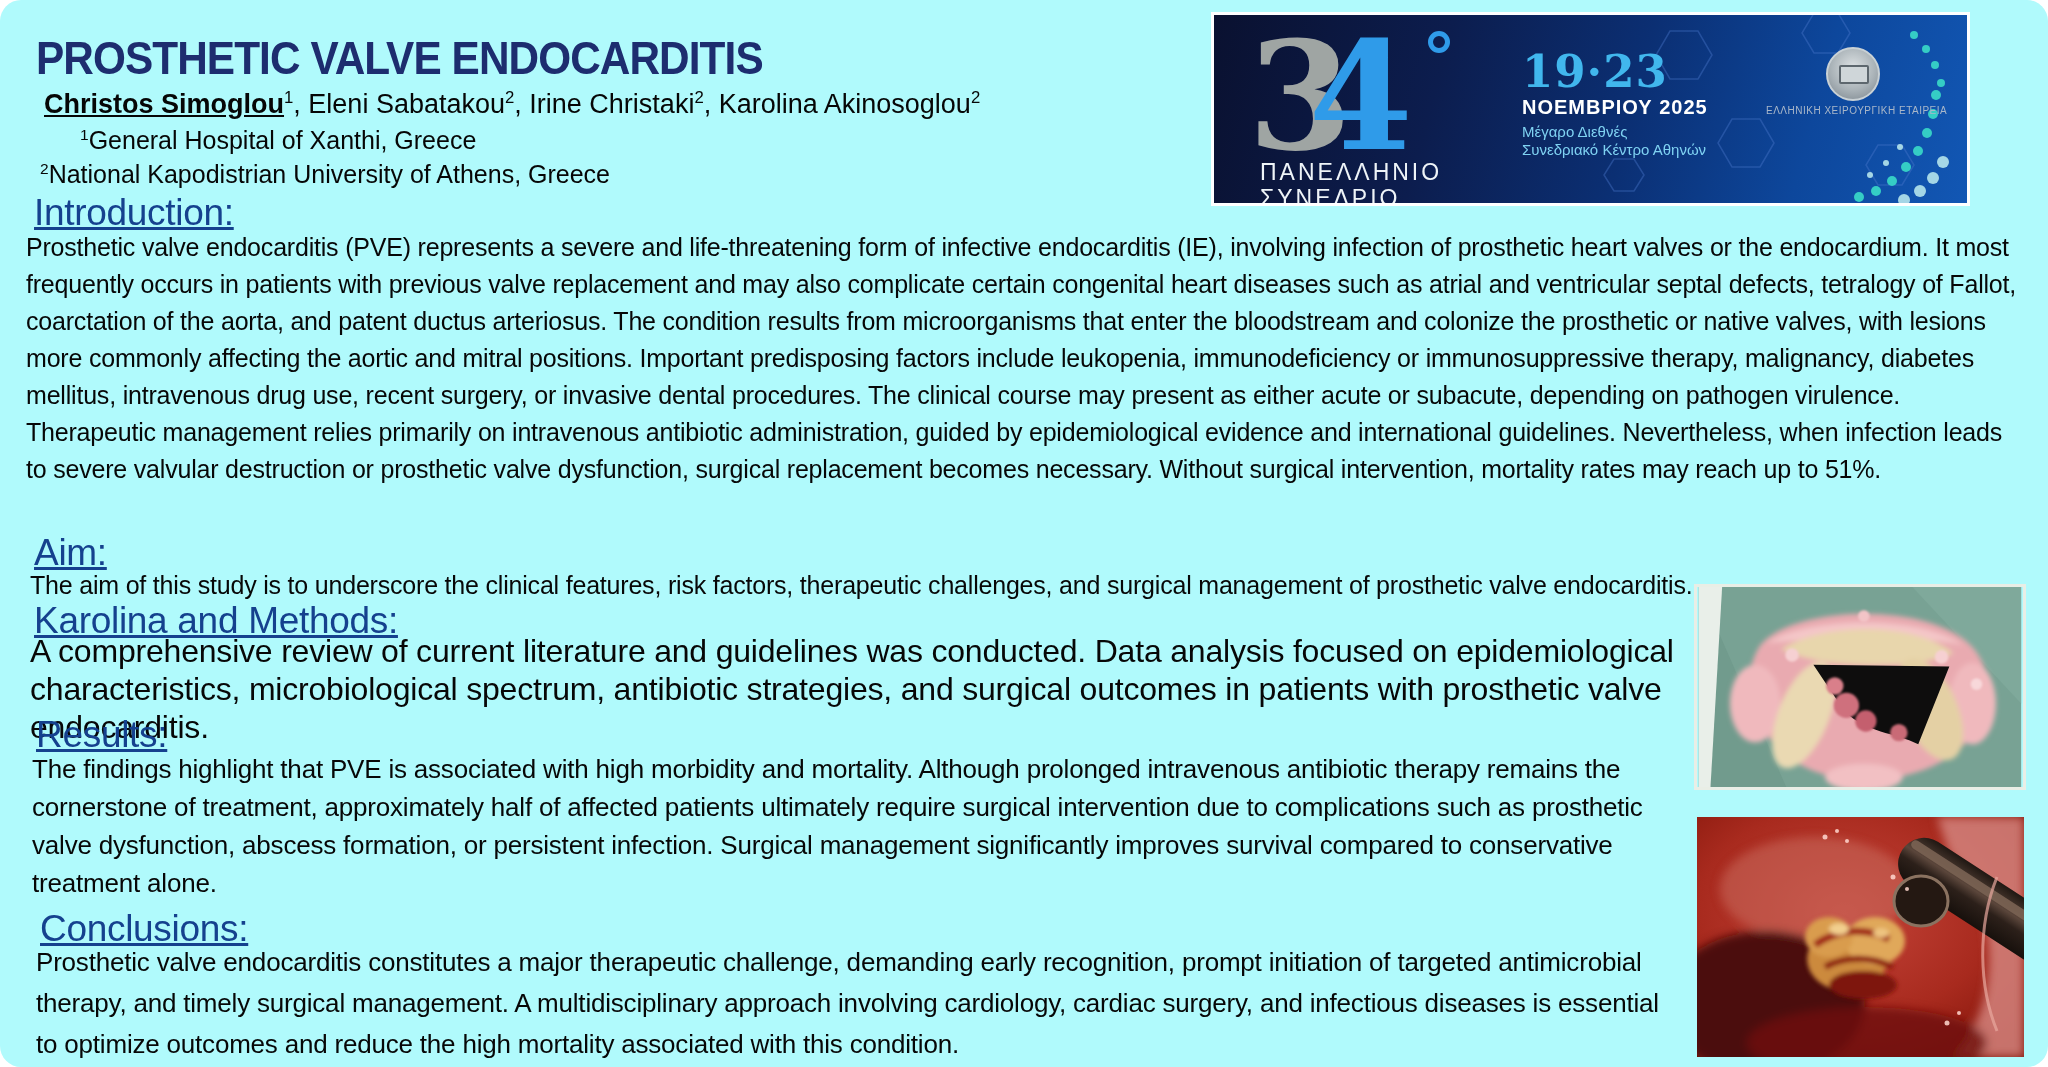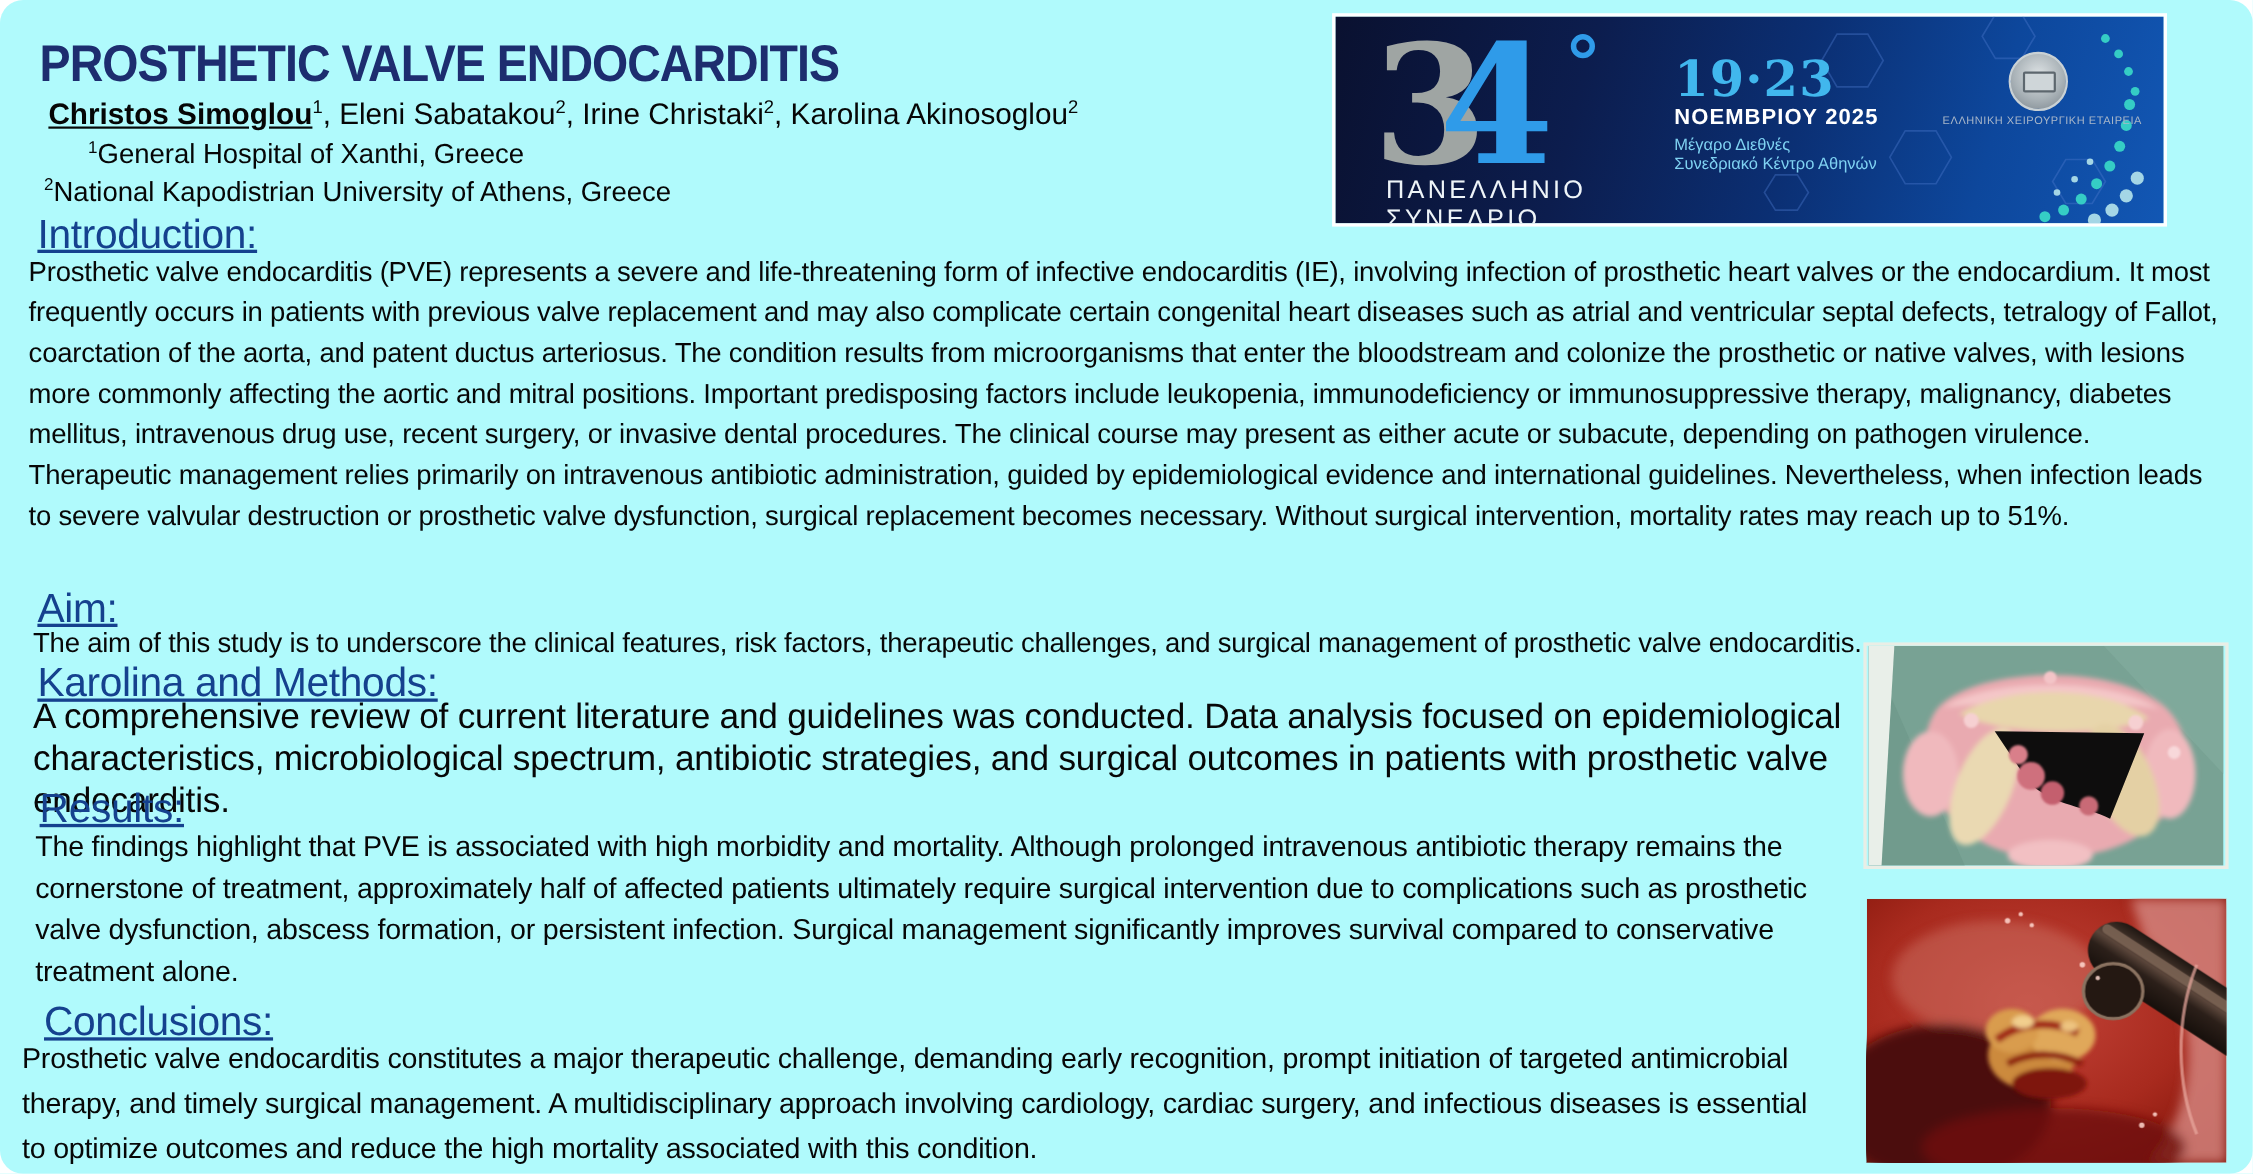--- a/index.html
+++ b/index.html
@@ -30,21 +30,21 @@
   .sec-b{position:absolute;font-size:25px;line-height:38px;letter-spacing:-0.2px;color:#070707;}
   .h-intro{left:34px;top:192px;}
   .b-intro{left:26px;top:229px;width:2000px;line-height:37px;}
   .h-aim{left:34px;top:532px;}
   .b-aim{left:30px;top:566px;width:2000px;}
   .h-methods{left:34px;top:600px;}
   .b-methods{left:30px;top:632px;width:1650px;font-size:32px;}
   .h-results{left:36px;top:714px;}
   .b-results{left:32px;top:750px;width:1620px;font-size:26px;}
   .h-conclusions{left:40px;top:908px;}
-  .b-conclusions{left:20px;top:942px;width:1630px;font-size:26px;line-height:41px;}
+  .b-conclusions{left:36px;top:942px;width:1630px;font-size:26px;line-height:41px;}
   
   .banner{
     position:absolute;left:1211px;top:12px;width:759px;height:194px;
     border:3px solid #ffffff;box-sizing:border-box;
     background:linear-gradient(105deg,#0a1130 0%,#0c1d4e 30%,#0b2f73 55%,#0d479c 78%,#1257b4 100%);
     overflow:hidden;
   }
   .banner-decor{position:absolute;left:0;top:0;width:735px;height:188px;}
   .congress-num{position:absolute;left:34px;top:2px;font-family:"DejaVu Serif",serif;font-weight:bold;font-size:150px;line-height:158px;white-space:nowrap;}
   .congress-num .n3{color:#9fa5a3;display:inline-block;}

